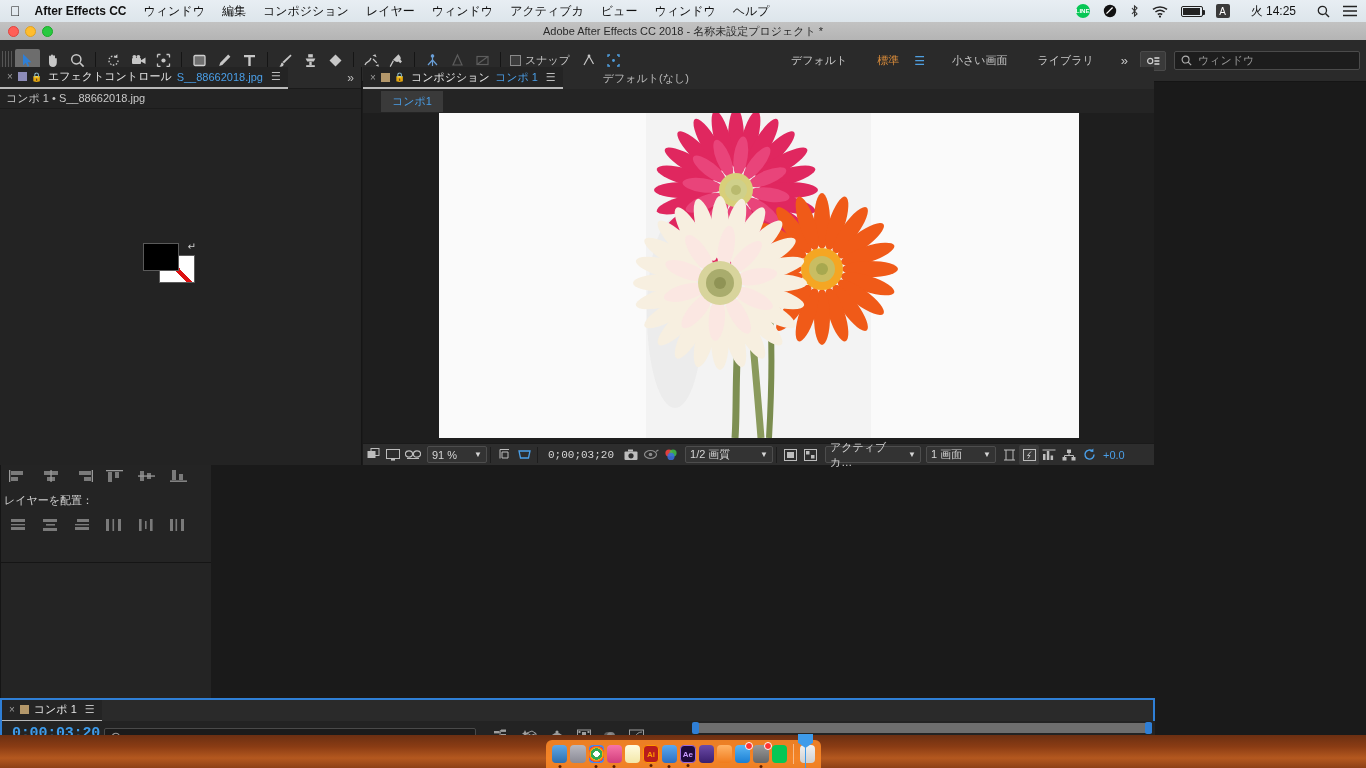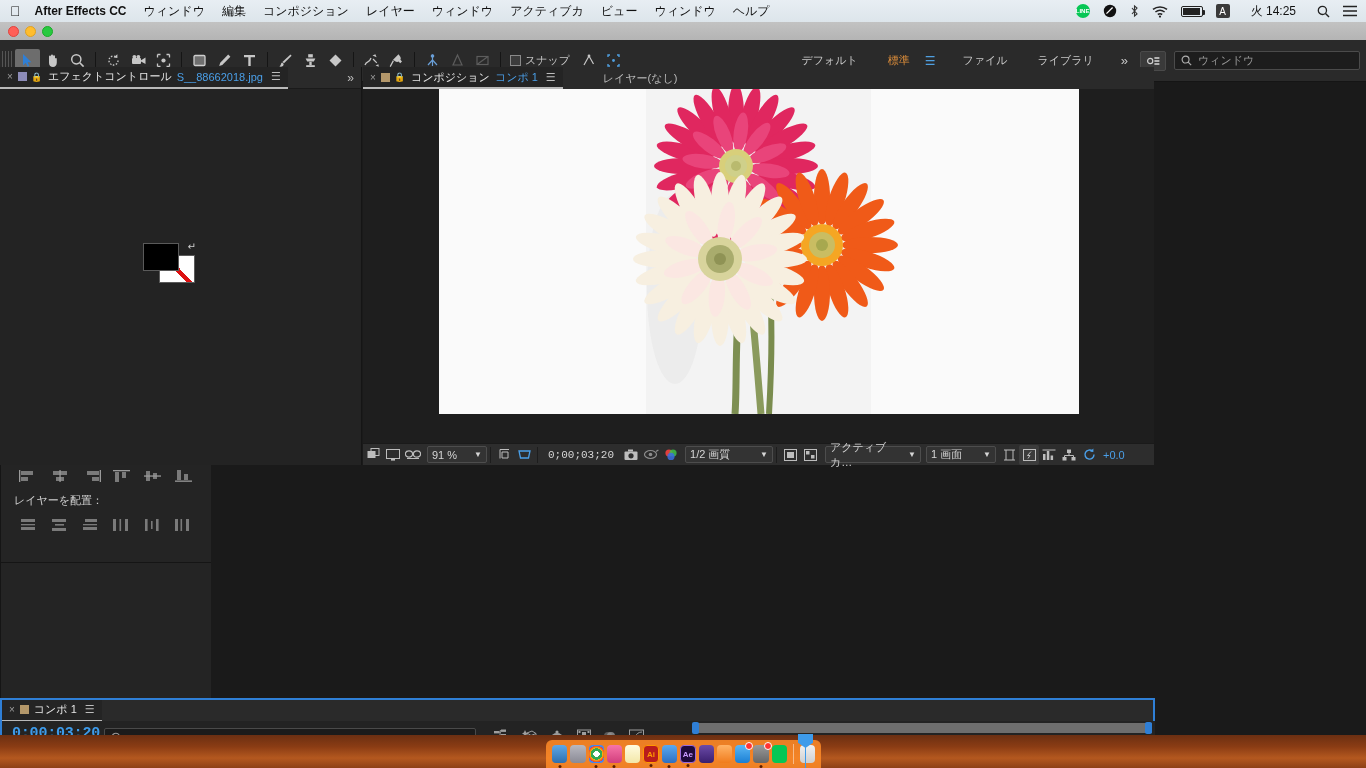--- a/index.html
+++ b/index.html
@@ -146,21 +146,21 @@
   .minisw{width:26px;height:12px;border:1px solid #5a5a5a;}
   .numline{display:flex;align-items:center;gap:4px;font-size:11px;color:#cfcfcf;margin-top:6px;}
   .numv{color:#4a9fe8;}
   .numdim{color:#8a8a8a;}
   .caret{color:#b0b0b0;font-size:8px;}
   .wsel{flex:1;height:19px;background:#2e2e2e;border:1px solid #4d4d4d;border-radius:2px;
     display:flex;align-items:center;justify-content:flex-end;padding:0 5px;color:#cfcfcf;font-size:11px;}
   .crule{height:1px;background:#343434;margin:7px 0;}
 
   
-  .align-body{padding:6px 13px;}
+  .align-body{padding:6px 3px;}
   .alabel{font-size:11px;color:#cfcfcf;margin-bottom:6px;}
   .arow{display:flex;align-items:center;gap:2px;margin-bottom:7px;}
   .abtn{width:30px;height:21px;display:flex;align-items:center;justify-content:center;}
   .al-sel{height:19px;flex:1;background:#2b2b2b;border:1px solid #4a4a4a;border-radius:2px;
     display:flex;align-items:center;justify-content:space-between;padding:0 5px;color:#8f8f8f;font-size:11px;}
 
   
   #timeline{left:0;top:466px;width:1155px;height:269px;background:#232323;
     border:2px solid #2f7fd6;border-top:2px solid #2f7fd6;}
   .tl-tabrow{height:21px;background:#2a2a2a;display:flex;align-items:center;}
@@ -268,20 +268,21 @@
       </span>
     </div>
   </div>
 
   <div class="titlebar">
     <div class="tl-lights">
       <i class="lt-r"></i>
       <i class="lt-y"></i>
       <i class="lt-g"></i>
     </div>
+    <div class="tl-title">Adobe After Effects CC 2018 - 名称未設定プロジェクト *</div>
   </div>
 
   <div class="toolbar">
     <span class="grip"></span>
 
     <span class="tool sel">
       <svg width="15" height="15" viewBox="0 0 15 15">
           <path d="M3 1 L3 12.5 L5.8 9.8 L7.6 13.8 L9.3 13 L7.5 9.2 L11.4 9.2 Z"></path>
         </svg>
       </span>
@@ -412,21 +413,21 @@
             <path d="M2 4V2h2M11 2h2v2M13 11v2h-2M4 13H2v-2"></path>
           </g>
           <circle cx="7.5" cy="7.5" r="1.4" fill="#4f9fe0"></circle>
         </svg>
       </span>
 
     <div class="ws">
       <span class="ws-item">デフォルト</span>
       <span class="ws-item act">標準</span>
       <span class="ws-ham">☰</span>
-      <span class="ws-item">ファイル</span>
+      <span class="ws-item">小さい画面</span>
       <span class="ws-item">ライブラリ</span>
       <span class="ws-more">»</span>
       <span class="ws-gear">
         <svg width="15" height="12" viewBox="0 0 15 12">
             <circle cx="4.2" cy="6" r="2.6" fill="none" stroke="#cfcfcf" stroke-width="1.2"></circle>
             <rect x="8.4" y="2.2" width="5" height="1.6" fill="#cfcfcf"></rect>
             <rect x="8.4" y="5.2" width="5" height="1.6" fill="#cfcfcf"></rect>
             <rect x="8.4" y="8.2" width="5" height="1.6" fill="#cfcfcf"></rect>
           </svg>
       </span>
@@ -445,34 +446,38 @@
       <div class="ptab active">
         <span class="x">×</span>
         <span class="sw" style="background:#8d8cb8"></span>
         <span class="lock">🔒</span>
         <span>エフェクトコントロール</span>
         <span class="hl">S__88662018.jpg</span>
         <span class="ham">☰</span>
       </div>
       <span class="pchev">»</span>
     </div>
+    <div class="subhdr">コンポ 1 • S__88662018.jpg</div>
     <div class="body"></div>
   </div>
 
   <div class="panel" id="comp-panel">
     <div class="comp-tabrow">
       <div class="ptab active">
         <span class="x">×</span>
         <span class="sw" style="background:#b3976a"></span>
         <span class="lock">🔒</span>
         <span>コンポジション</span>
         <span class="hl">コンポ 1</span>
         <span class="ham">☰</span>
       </div>
-      <span class="comp-layerlabel">レイヤー(なし)</span>
+      <span class="comp-layerlabel">デフォルト(なし)</span>
+    </div>
+    <div class="comp-crumb">
+      <span class="crumbchip">コンポ1</span>
     </div>
     <div class="comp-stage">
       <div class="comp-canvas">
         <svg width="640" height="325" viewBox="0 0 640 325">
           <rect width="640" height="325" fill="#fafafa"></rect>
           <rect x="207" y="0" width="225" height="325" fill="#f3f3f3"></rect>
           <ellipse cx="236" cy="200" rx="28" ry="95" fill="#e6e6e6" opacity=".55"></ellipse>
 
           <path d="M300 215 C296 255 298 300 296 325" stroke="#7d8f52" stroke-width="7" fill="none"></path>
           <path d="M312 210 C316 250 320 300 322 325" stroke="#8a9a5c" stroke-width="7" fill="none"></path>

